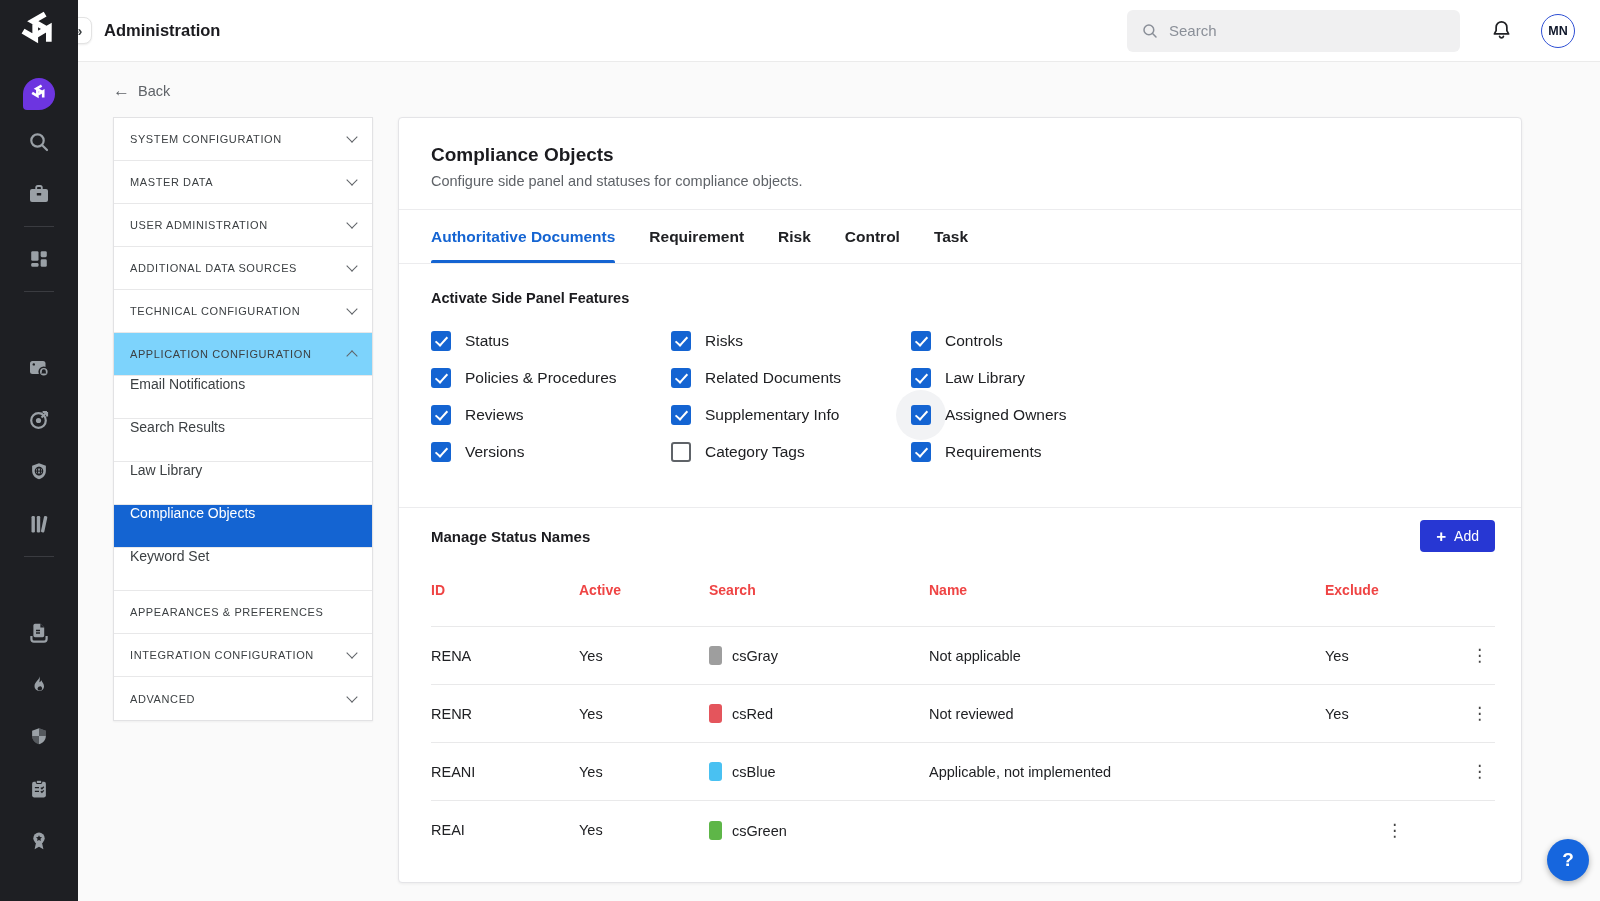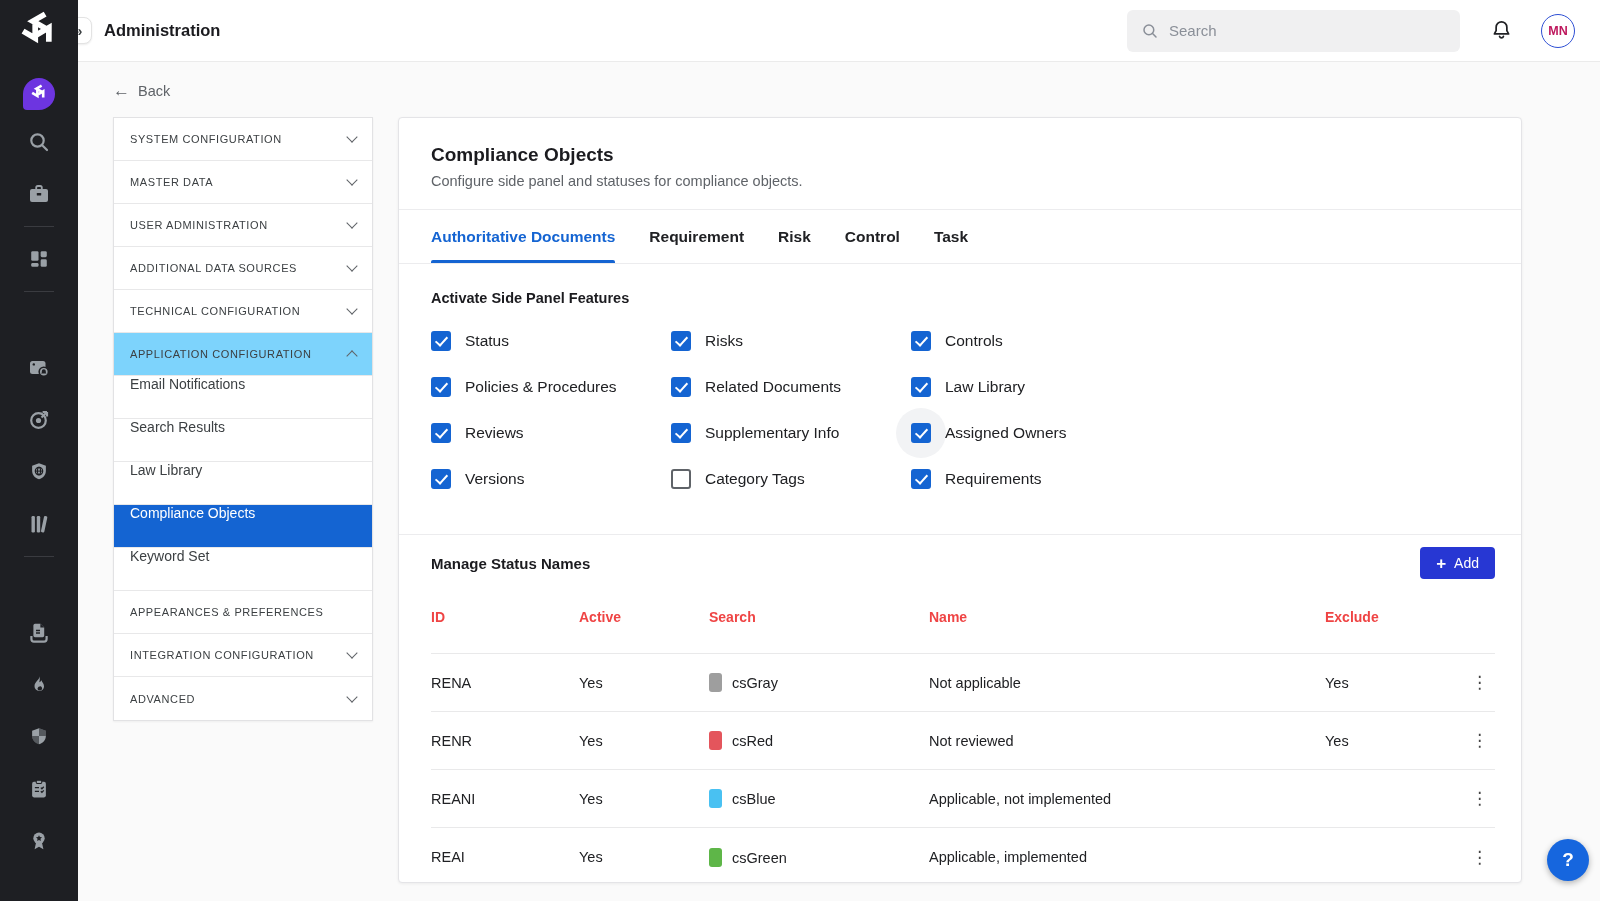--- a/index.html
+++ b/index.html
@@ -14,21 +14,21 @@
   .badge-bubble{width:32px;height:32px;border-radius:50% 50% 50% 4px;background:#6D35E0;display:flex;align-items:center;justify-content:center;margin:16px 0 6px 0;}
 
   
   .topbar{position:absolute;left:78px;top:0;right:0;height:62px;background:#fff;border-bottom:1px solid #ebebeb;display:flex;align-items:center;z-index:20;}
   .expand-btn{position:absolute;left:-13px;top:17px;width:27px;height:27px;background:#fff;border:1px solid #e3e3e3;border-radius:8px;box-shadow:0 1px 2px rgba(0,0,0,.08);display:flex;align-items:center;justify-content:center;font-size:14px;font-weight:bold;color:#3c4043;cursor:pointer;}
   .topbar-title{margin-left:26px;font-size:16.5px;font-weight:bold;color:#1b1b1f;}
   .search-box{margin-left:auto;width:333px;height:42px;background:#f0f0f1;border-radius:6px;display:flex;align-items:center;padding:0 14px;margin-right:30px;}
   .search-box input{border:none;outline:none;background:transparent;font-size:15px;color:#3c4043;margin-left:10px;width:100%;font-family:inherit;}
   .search-box input::placeholder{color:#8a8f98;}
   .bell-btn{margin-right:28px;cursor:pointer;display:flex;}
-  .avatar{width:34px;height:34px;border-radius:50%;border:1.5px solid #2E4FD4;color:#be185d;font-size:12.5px;font-weight:bold;display:flex;align-items:center;justify-content:center;margin-right:25px;background:#fff;cursor:pointer;}
+  .avatar{width:34px;height:34px;border-radius:50%;border:1.5px solid #2E4FD4;color:#0f172a;font-size:12.5px;font-weight:bold;display:flex;align-items:center;justify-content:center;margin-right:25px;background:#fff;cursor:pointer;}
 
   
   .content{position:absolute;left:78px;top:62px;right:0;bottom:0;background:#fafafa;}
   .back-row{margin:20px 0 0 35px;display:inline-flex;align-items:center;gap:8px;color:#5f6368;font-size:14.5px;cursor:pointer;}
   .back-row .arrow{font-size:17px;line-height:1;}
   .cols{display:flex;align-items:flex-start;margin:17px 0 0 35px;}
 
   
   .settings-nav{width:260px;background:#fff;border:1px solid #e2e2e4;box-shadow:0 1px 2px rgba(0,0,0,.05);}
   .nav-row{height:43px;display:flex;align-items:center;padding:0 16px;border-bottom:1px solid #e8e8e9;cursor:pointer;background:#fff;}
@@ -45,21 +45,21 @@
   .card-head{padding:26px 32px 20px;}
   .card-title{font-size:19px;font-weight:bold;color:#1b1b1f;}
   .card-sub{font-size:14.5px;color:#5f6368;margin-top:7px;}
   .tabs{border-top:1px solid #ececee;display:flex;gap:34px;padding:0 32px;height:54px;align-items:stretch;}
   .tab{display:flex;align-items:center;font-size:15.5px;font-weight:bold;color:#202124;position:relative;cursor:pointer;}
   .tab.active{color:#1464D2;}
   .tab.active::after{content:"";position:absolute;left:0;right:0;bottom:0;height:3px;background:#1464D2;border-radius:2px 2px 0 0;}
 
   .features{padding:26px 32px 40px;}
   .features h3{font-size:14.5px;font-weight:bold;color:#1b1b1f;margin-bottom:20px;}
-  .feature-grid{display:grid;grid-template-columns:240px 240px 1fr;row-gap:16px;}
+  .feature-grid{display:grid;grid-template-columns:240px 240px 1fr;row-gap:7px;}
   .feature-item{display:flex;align-items:center;gap:14px;height:30px;position:relative;cursor:pointer;}
   .feature-item .cb{width:20px;height:20px;border-radius:3px;border:2px solid #5f6368;background:#fff;position:relative;flex:none;z-index:1;}
   .feature-item .cb.checked{background:#1464D2;border-color:#1464D2;}
   .feature-item .cb.checked::after{content:"";position:absolute;left:5px;top:1px;width:5px;height:10px;border-right:2.4px solid #fff;border-bottom:2.4px solid #fff;transform:rotate(42deg);}
   .feature-item.halo::before{content:"";position:absolute;left:10px;top:50%;transform:translate(-50%,-50%);width:50px;height:50px;border-radius:50%;background:#f2f3f5;z-index:0;}
   .feature-item .flabel{font-size:15.5px;color:#202124;z-index:1;}
 
   .sect-divider{border:none;border-top:1px solid #ececee;}
   .status-head{display:flex;align-items:center;justify-content:space-between;padding:12px 26px 12px 32px;}
   .status-head h3{font-size:15px;font-weight:bold;color:#1b1b1f;}
@@ -449,21 +449,20 @@
           <span><i class="swatch" style="background: rgb(73, 193, 242);"></i><span>csBlue</span></span>
           <span>Applicable, not implemented</span>
           <span></span>
           <span class="kebab">⋮</span>
         </div>
 
         <div class="trow tbody-row">
           <span>REAI</span>
           <span>Yes</span>
           <span><i class="swatch" style="background: rgb(94, 182, 72);"></i><span>csGreen</span></span>
-          <span>Applicable, implemented</span>
           <span></span>
           <span class="kebab">⋮</span>
         </div>
       </div>
     </section>
   </div>
 </main>
 
 <div class="help-fab" style="background: rgb(22, 102, 222);">
   <span>?</span>

